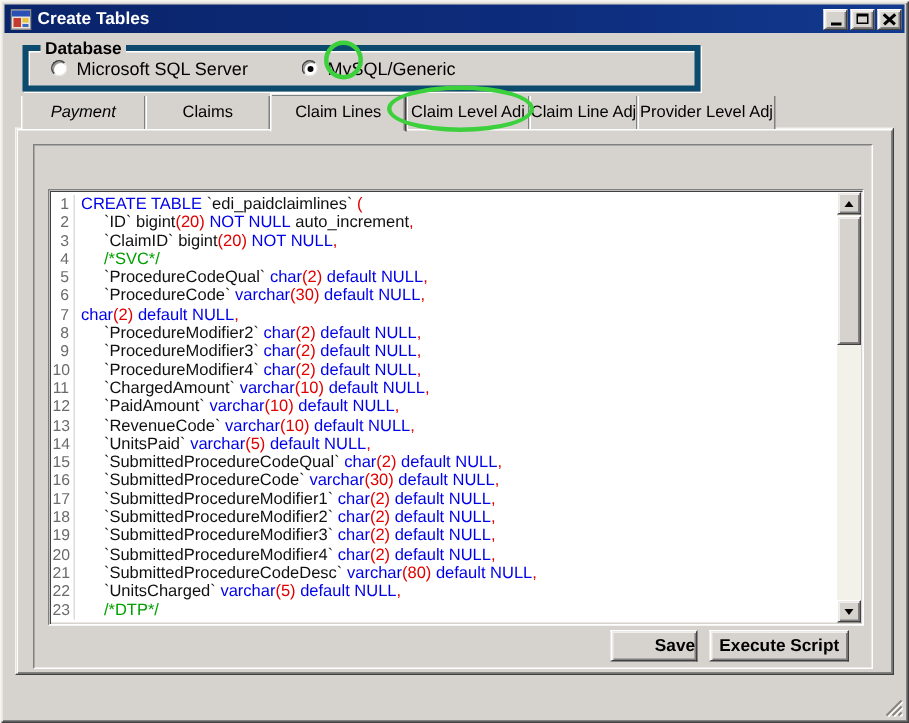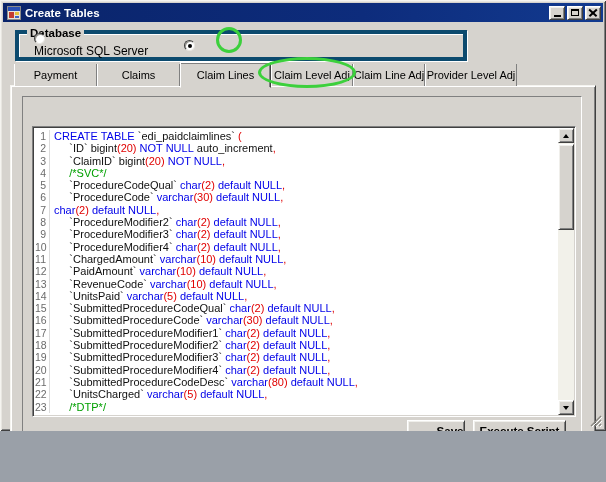--- a/index.html
+++ b/index.html
@@ -1,18 +1,18 @@
 <!DOCTYPE html>
 <html><head>
 <meta charset="utf-8">
 <style>
   html,body{margin:0;padding:0;background:#9aa0a8;}
   *{box-sizing:border-box;}
   .dialog{
-    position:relative;width:606px;height:431px;background:#d6d3ce;
+    position:relative;width:606px;height:482px;background:#d6d3ce;
     font-family:"Liberation Sans",sans-serif;color:#000;overflow:hidden;
     box-shadow:inset 1px 1px 0 #f5f4f0,inset -1px -1px 0 #404040,
                inset 2px 2px 0 #e8e6e1,inset -2px -2px 0 #808080;
   }
   
   .titlebar{
     position:absolute;left:3px;top:3px;width:600px;height:19px;
     background:linear-gradient(90deg,#0a246a 0%,#0d2c7c 60%,#123a8f 100%);
     display:flex;align-items:center;padding:0 2px 0 4px;
   }
@@ -35,21 +35,21 @@
   
   .groupbox{
     position:absolute;left:15px;top:30px;width:452px;height:31px;
     border:4px solid #0c4a6e;box-shadow:inset 1px 1px 0 #fff,1px 1px 0 #fff;
   }
   .groupbox-label{
     position:absolute;left:8px;top:-7px;background:#d6d3ce;padding:0 3px;
     font-weight:bold;font-size:11.5px;line-height:13px;
   }
   .radio-row{display:flex;align-items:center;height:100%;padding-left:15px;}
-  .radio-item{display:flex;font-size:12px;white-space:nowrap;flex-direction:column;}
+  .radio-item{display:flex;align-items:center;font-size:12px;white-space:nowrap;}
   .radio-circle{
     width:11px;height:11px;border-radius:50%;background:#fff;margin-right:6px;
     border:1px solid;border-color:#404040 #e8e6e1 #e8e6e1 #404040;
     box-shadow:inset 1px 1px 0 #9a9891;position:relative;flex:0 0 auto;
   }
   .radio-dot{position:absolute;left:3px;top:3px;width:4px;height:4px;border-radius:50%;background:#000;}
   
   .tabstrip{position:absolute;left:14px;top:64px;height:22px;display:flex;z-index:5;}
   .tab{
     height:22px;display:flex;align-items:center;justify-content:center;
@@ -161,26 +161,27 @@
     <span class="groupbox-label">Database</span>
     <div class="radio-row" id="radio-row">
         <label class="radio-item" style="margin-right: 36px;">
           <span class="radio-circle"></span>
           <span>Microsoft SQL Server</span>
         </label>
         <label class="radio-item" style="margin-right: 0px;">
           <span class="radio-circle">
             <span class="radio-dot"></span>
           </span>
+          <span>MySQL/Generic</span>
         </label>
       </div>
   </div>
 
   <div class="tabstrip" id="tabstrip">
-      <div class="tab" style="width: 83px;">Payment</div>
+      <div class="tab" style="width: 83px; font-style: italic;">Payment</div>
       <div class="tab" style="width: 83px;">Claims</div>
       <div class="tab selected" style="width: 91px;">Claim Lines</div>
       <div class="tab" style="width: 82px;">Claim Level Adj</div>
       <div class="tab" style="width: 72px;">Claim Line Adj</div>
       <div class="tab" style="width: 92px;">Provider Level Adj</div>
     </div>
   <div class="tabpage"></div>
   <div class="innerpanel"></div>
 
 

